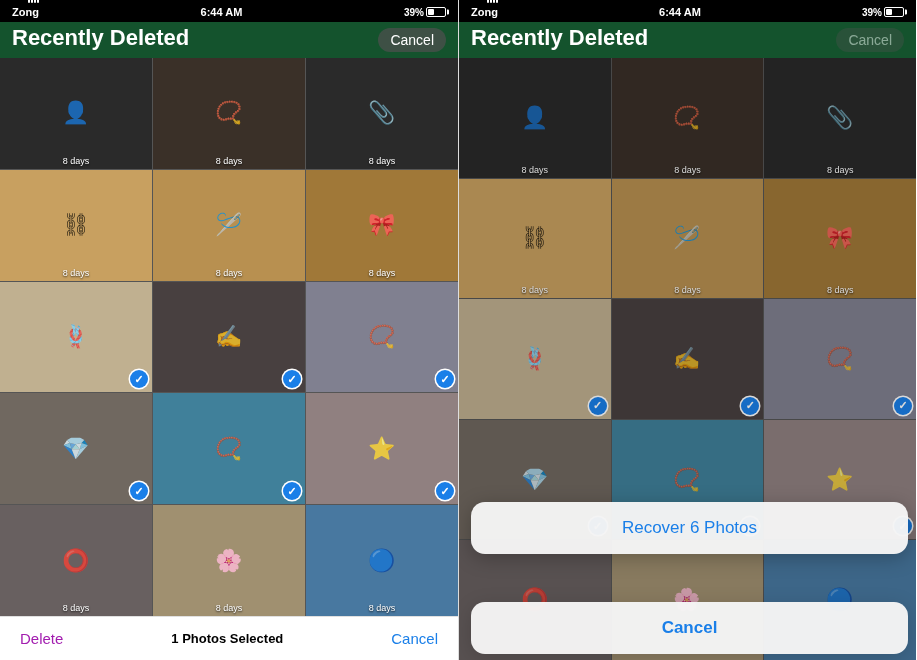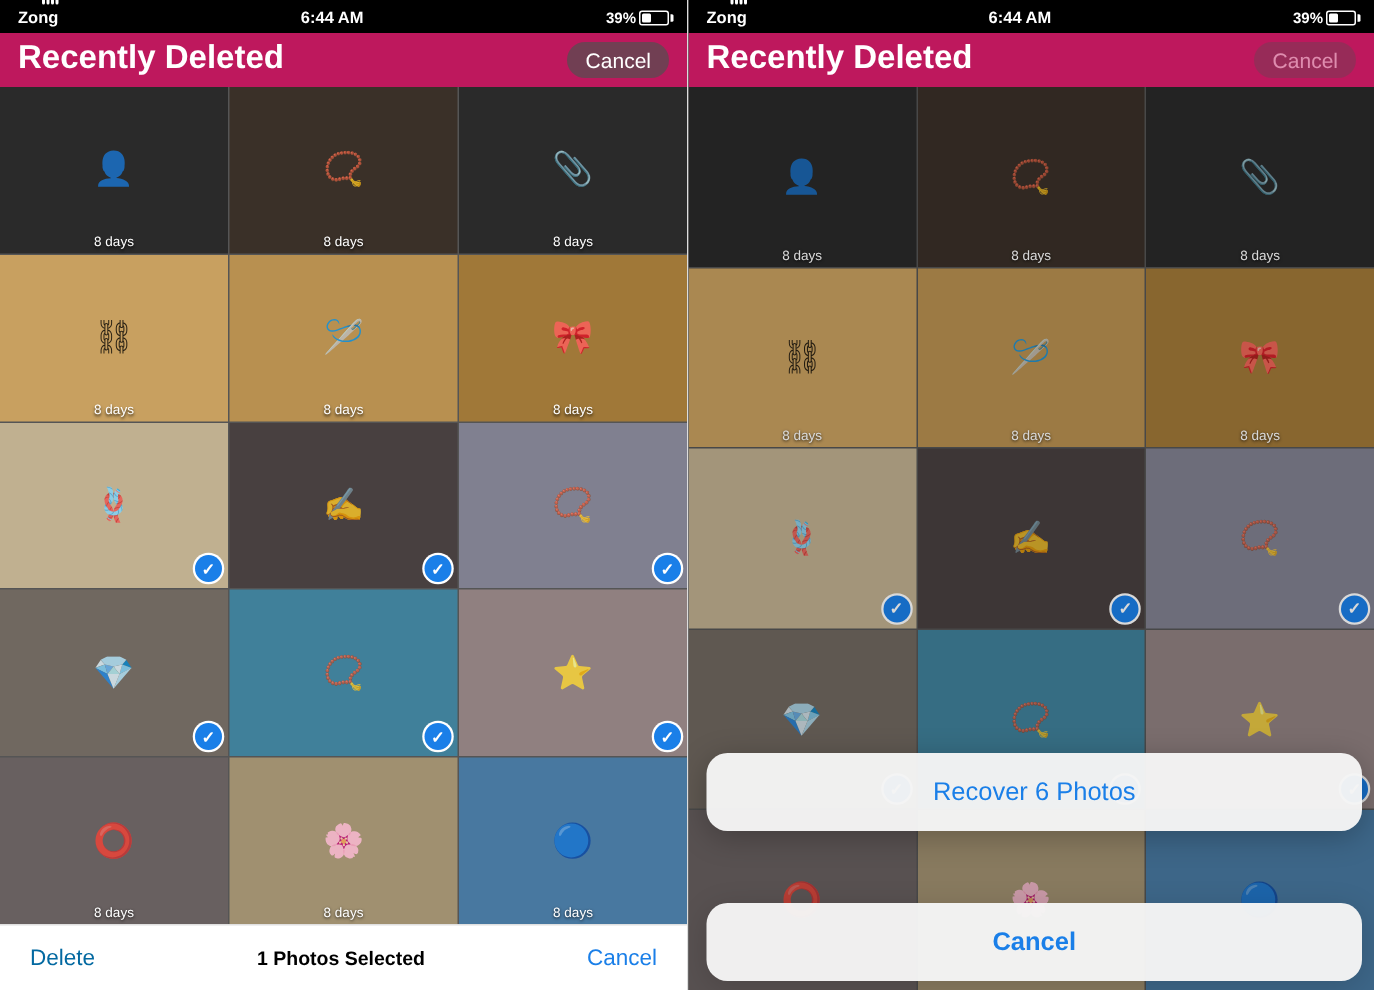--- a/index.html
+++ b/index.html
@@ -59,21 +59,21 @@
     .battery-outline::after {
       content:''; position:absolute; right:-4px; top:50%; transform:translateY(-50%);
       width:2px; height:5px; background:#fff; border-radius:0 1px 1px 0;
     }
     .battery-fill {
       height: 100%; border-radius: 1px; background: #fff;
     }
 
     
     .header-area {
-      background: #be185d;
+      background: #14532d;
       padding: 4px 12px 6px;
       flex-shrink: 0;
       position: relative;
     }
     .header-top-row {
       display: flex;
       justify-content: space-between;
       align-items: flex-start;
     }
     .page-title-text {
@@ -136,21 +136,21 @@
       background: #fff;
       height: 44px;
       display: flex;
       align-items: center;
       justify-content: space-between;
       padding: 0 20px;
       flex-shrink: 0;
       border-top: 1px solid #e0e0e0;
     }
     .toolbar-btn {
-      color: #0369a1;
+      color: #a21caf;
       font-size: 15px;
       font-weight: 400;
       background: none;
       border: none;
       cursor: pointer;
     }
     .toolbar-btn.recover {
       color: #1a7fe8;
     }
     .toolbar-center {

